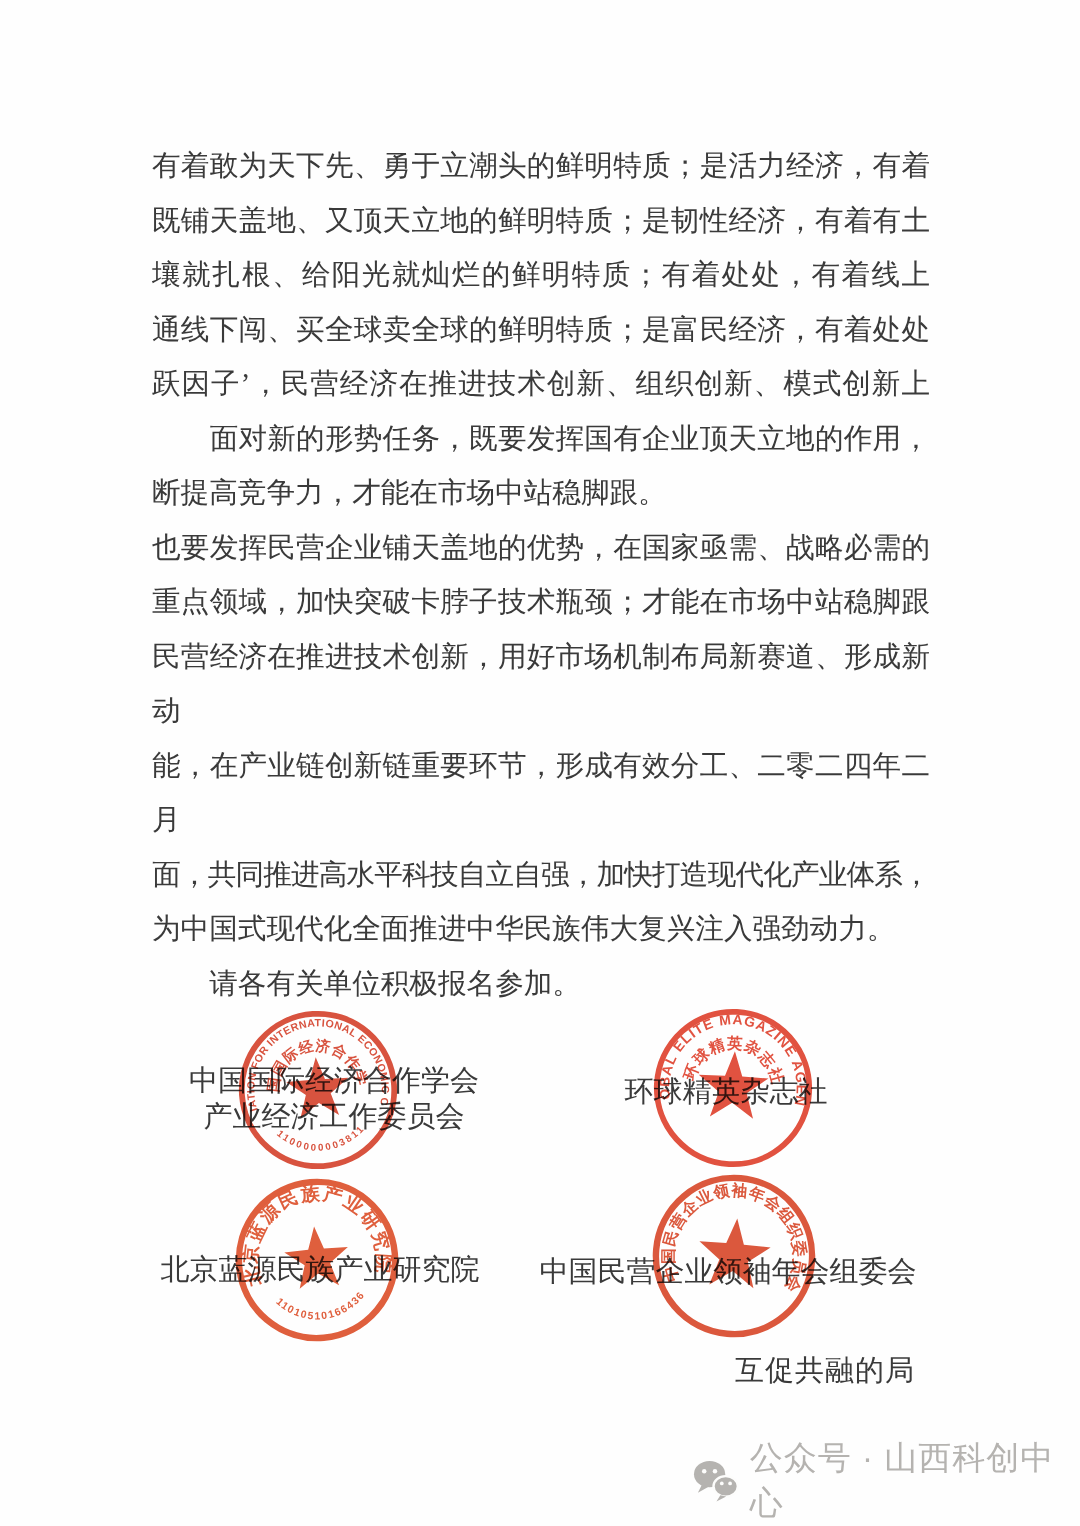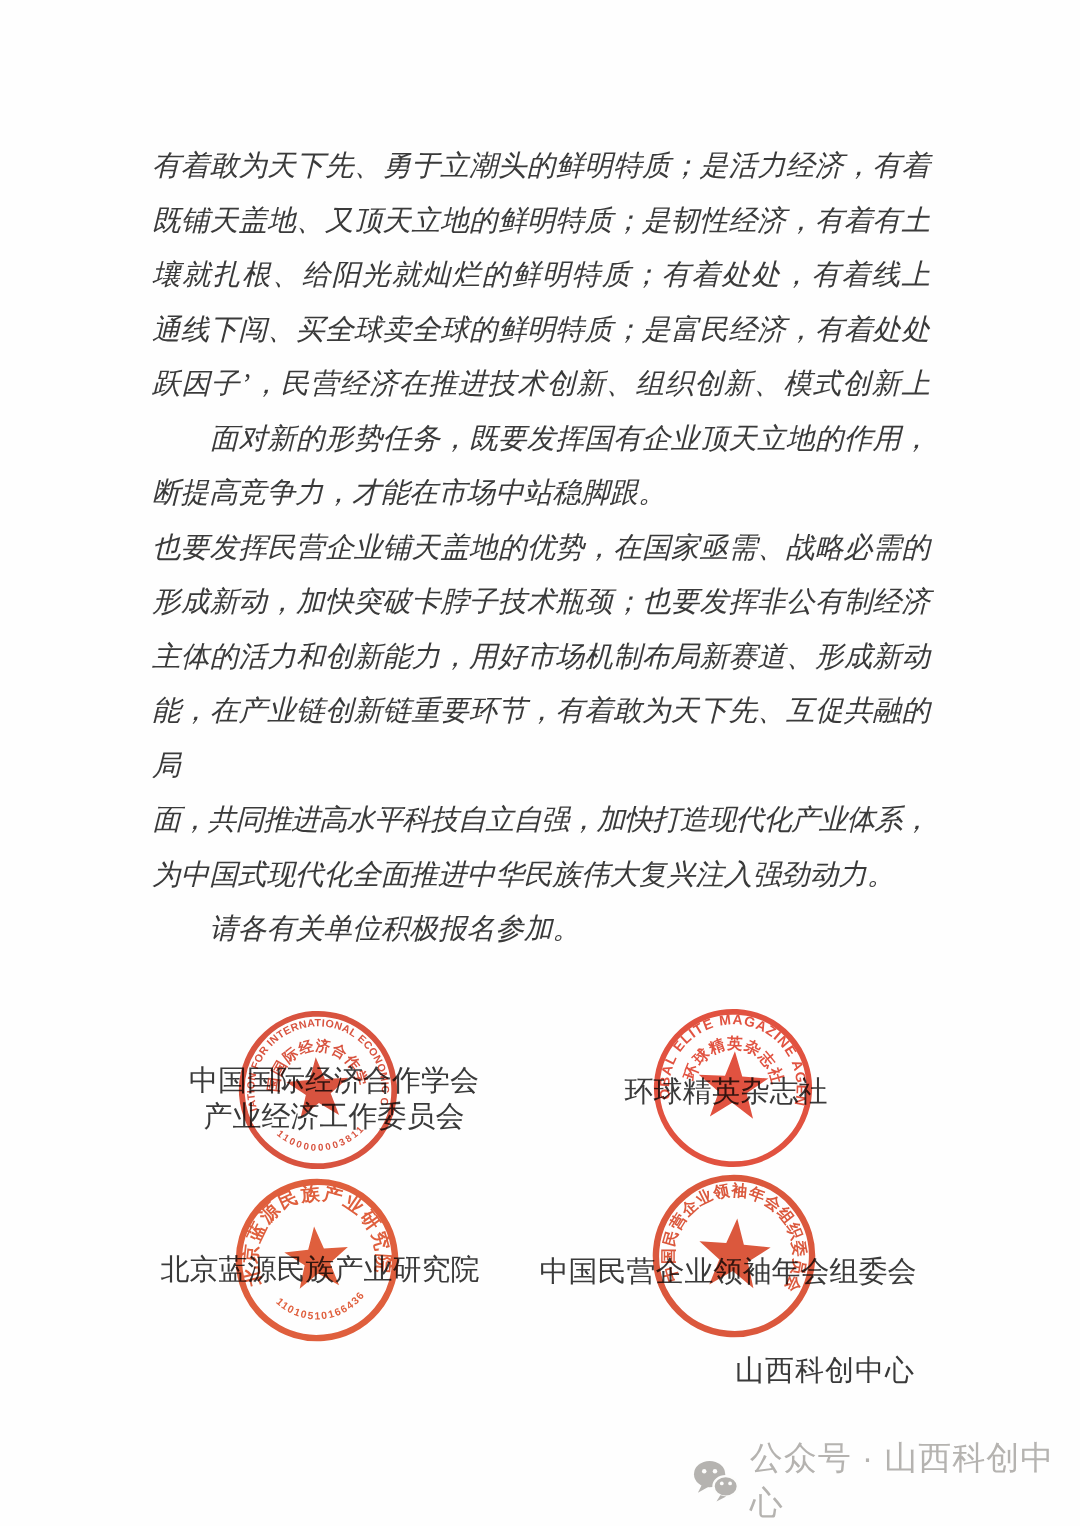--- a/index.html
+++ b/index.html
@@ -7,21 +7,20 @@
     width:1080px;height:1526px;position:relative;overflow:hidden;
     background:#fdfdfc;
     font-family:"Liberation Serif","DejaVu Serif",serif;
   }
   .page{position:absolute;inset:0;background:#fefefe;}
   
   .doc-text{
     position:absolute;left:152px;top:139px;width:778px;
     font-size:28.6px;line-height:54.5px;color:#3a3a3a;
     letter-spacing:0;
-    font-style:italic;
   }
   .line{white-space:pre-wrap;}
   .line.j{text-align:justify;text-align-last:justify;}
   .line.tight{letter-spacing:-0.82px;text-align:center;}
   
   .sig{
     position:absolute;color:#3a3a3a;text-align:center;
     font-size:29px;line-height:36px;
   }
   #org1{left:148px;top:1062px;width:372px;}
@@ -53,36 +52,36 @@
 
   <div class="doc-text">
     <div class="line j">有着敢为天下先、勇于立潮头的鲜明特质；是活力经济，有着</div>
     <div class="line j">既铺天盖地、又顶天立地的鲜明特质；是韧性经济，有着有土</div>
     <div class="line j">壤就扎根、给阳光就灿烂的鲜明特质；有着处处，有着线上</div>
     <div class="line j">通线下闯、买全球卖全球的鲜明特质；是富民经济，有着处处</div>
     <div class="line j">跃因子’，民营经济在推进技术创新、组织创新、模式创新上</div>
     <div class="line j">　　面对新的形势任务，既要发挥国有企业顶天立地的作用，</div>
     <div class="line">断提高竞争力，才能在市场中站稳脚跟。</div>
     <div class="line j">也要发挥民营企业铺天盖地的优势，在国家亟需、战略必需的</div>
-    <div class="line j">形成新动，加快突破卡脖子技术瓶颈；也要发挥非公有制经济</div>
-    <div class="line j">主体的活力和创新能力，用好市场机制布局新赛道、形成新动</div>
-    <div class="line j">能，在产业链创新链重要环节，有着敢为天下先、互促共融的局</div>
+    <div class="line j">重点领域，加快突破卡脖子技术瓶颈；才能在市场中站稳脚跟</div>
+    <div class="line j">民营经济在推进技术创新，用好市场机制布局新赛道、形成新动</div>
+    <div class="line j">能，在产业链创新链重要环节，形成有效分工、二零二四年二月</div>
     <div class="line tight">面，共同推进高水平科技自立自强，加快打造现代化产业体系，</div>
     <div class="line">为中国式现代化全面推进中华民族伟大复兴注入强劲动力。</div>
     <div class="line">　　请各有关单位积极报名参加。</div>
   </div>
 
   <div class="sig" id="org1">
     <div>中国国际经济合作学会</div>
     <div>产业经济工作委员会</div>
   </div>
   <div class="sig" id="org2">环球精英杂志社</div>
   <div class="sig" id="org3">北京蓝源民族产业研究院</div>
   <div class="sig" id="org4">中国民营企业领袖年会组委会</div>
-  <div class="sig" id="date">山西科创中心</div>
+  <div class="sig" id="date">互促共融的局</div>
 
   <svg class="seal" id="seal1" viewBox="0 0 170 170">
     <defs>
       <path id="s1ring" d="M 21.25 102.1 A 66 66 0 1 1 148.75 102.1"></path>
       <path id="s1inner" d="M 44.6 92.1 A 41 41 0 1 1 125.4 92.1"></path>
       <path id="s1num" d="M 25.8 106.5 A 63 63 0 0 0 144.2 106.5"></path>
     </defs>
     <circle cx="85" cy="85" r="79" fill="none" stroke="#d6442e" stroke-width="6"></circle>
     <text font-size="11" letter-spacing="0.4" fill="#d6442e">
       <textPath href="#s1ring" startOffset="50%" text-anchor="middle">CHINA ASSOCIATION FOR INTERNATIONAL ECONOMIC COOPERATION</textPath>

